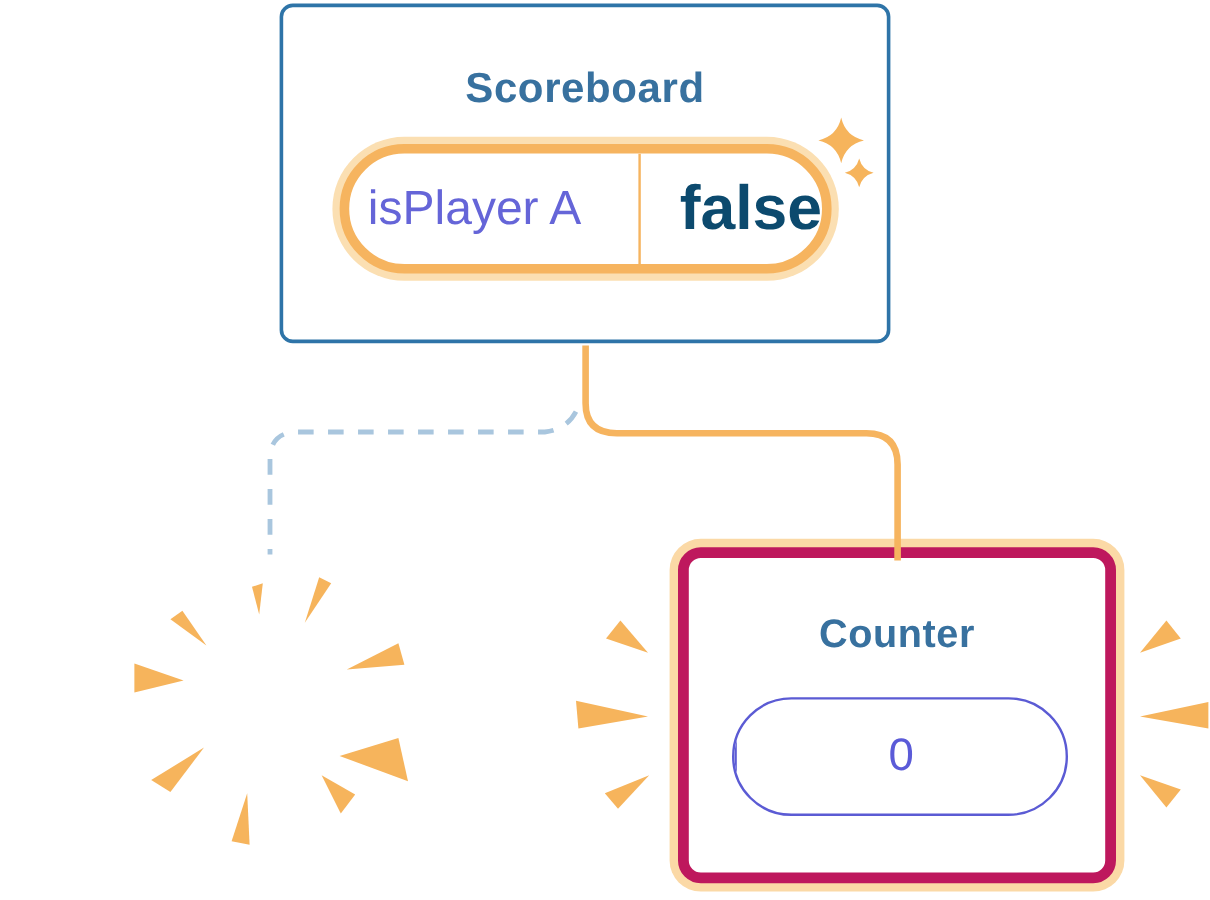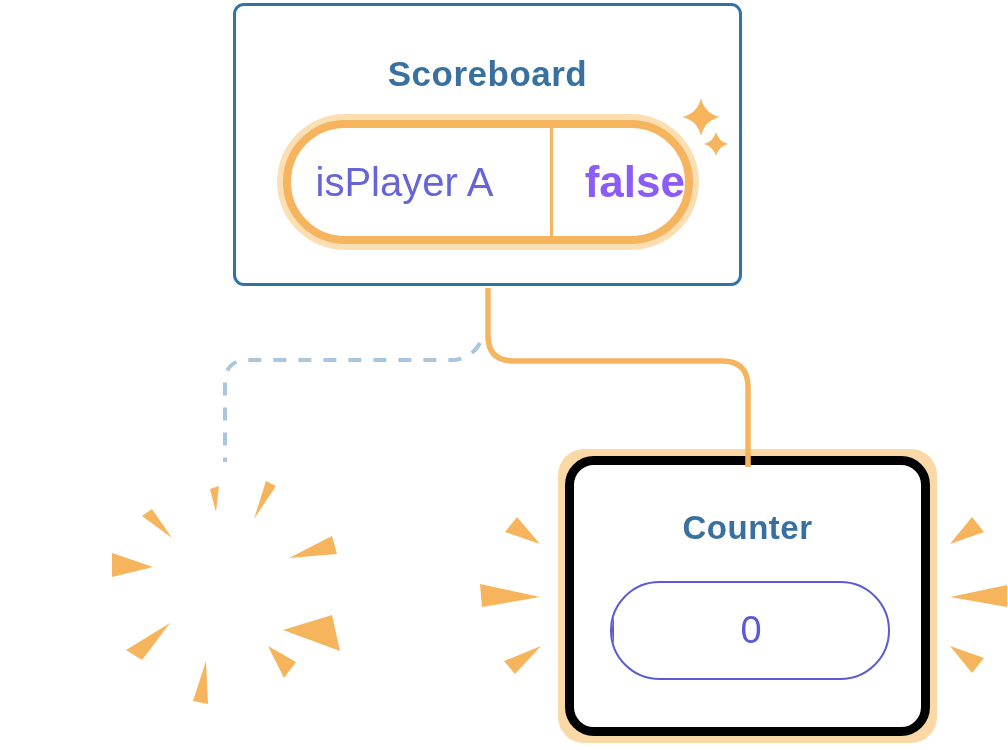--- a/index.html
+++ b/index.html
@@ -11,36 +11,36 @@
   .scoreboard-card{
     position:absolute;left:233px;top:3px;width:509px;height:283px;box-sizing:border-box;
     background:#ffffff;border:3px solid #2E74A8;border-radius:11px;z-index:3;
   }
   .card-title{
     position:absolute;left:0;right:0;text-align:center;
     font-weight:600;color:#38719F;letter-spacing:.5px;
   }
   .scoreboard-card .card-title{top:48px;font-size:35px;}
   .state-pill{
-    position:absolute;left:47px;top:114px;width:410px;height:124px;box-sizing:border-box;
+    position:absolute;left:47px;top:114px;width:410px;height:108px;box-sizing:border-box;
     background:#ffffff;border:8px solid #F6B45F;border-radius:999px;
     box-shadow:0 0 0 6px #FBDFB2;display:flex;align-items:stretch;overflow:hidden;gap:32px;
   }
   .pill-cell{display:flex;align-items:center;justify-content:center;}
   .state-pill .pill-key{width:248px;font-size:40px;color:#6565D8;}
   .state-pill .pill-div{width:3px;background:#F6B45F;}
-  .state-pill .pill-val{flex:1;font-size:44px;font-weight:700;color:#8b5cf6;}
+  .state-pill .pill-val{flex:1;font-size:52px;font-weight:700;color:#0c4a6e;}
   
   .counter-outer{
     position:absolute;left:558px;top:449px;width:379px;height:294px;box-sizing:border-box;
     background:#FBD9A6;border-radius:26px;padding:7px;z-index:3;
   }
   .counter-inner{
     position:relative;width:100%;height:100%;box-sizing:border-box;
-    background:#ffffff;border:9px solid #000000;border-radius:29px;
+    background:#ffffff;border:9px solid #be185d;border-radius:19px;
   }
   .counter-inner .card-title{top:44px;font-size:33px;}
   .count-pill{
     position:absolute;left:36px;top:116px;width:280px;height:99px;box-sizing:border-box;
     background:#ffffff;border:2px solid #5B5BD4;border-radius:999px;
     display:flex;align-items:stretch;overflow:hidden;
   }
   .count-pill .pill-key{width:175px;font-size:38px;color:#5B5BD8;}
   .count-pill .pill-div{width:2px;background:#5B5BD4;}
   .count-pill .pill-val{flex:1;font-size:38px;color:#5B5BD8;}

